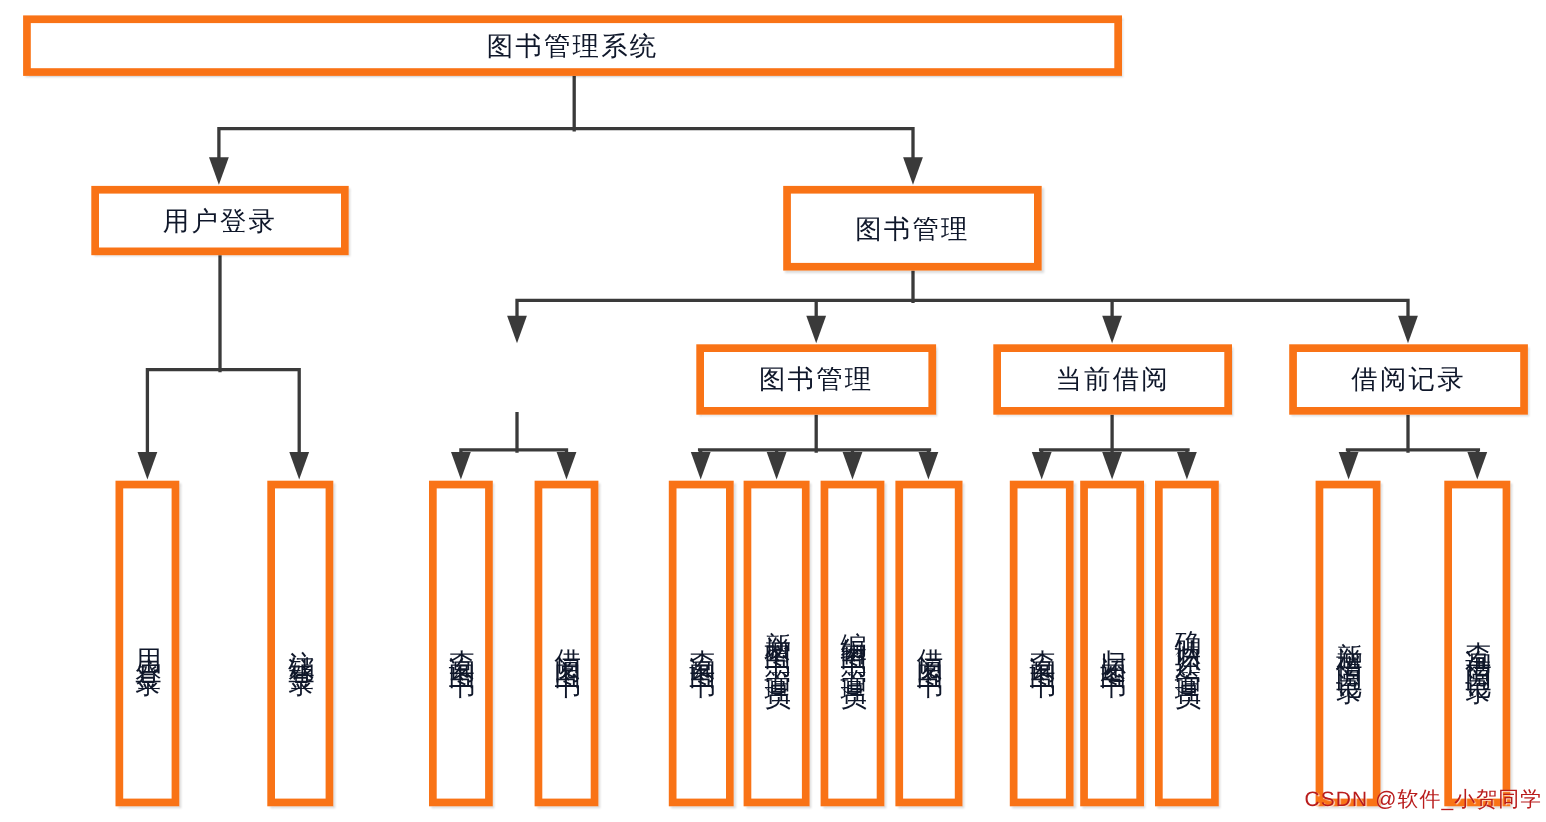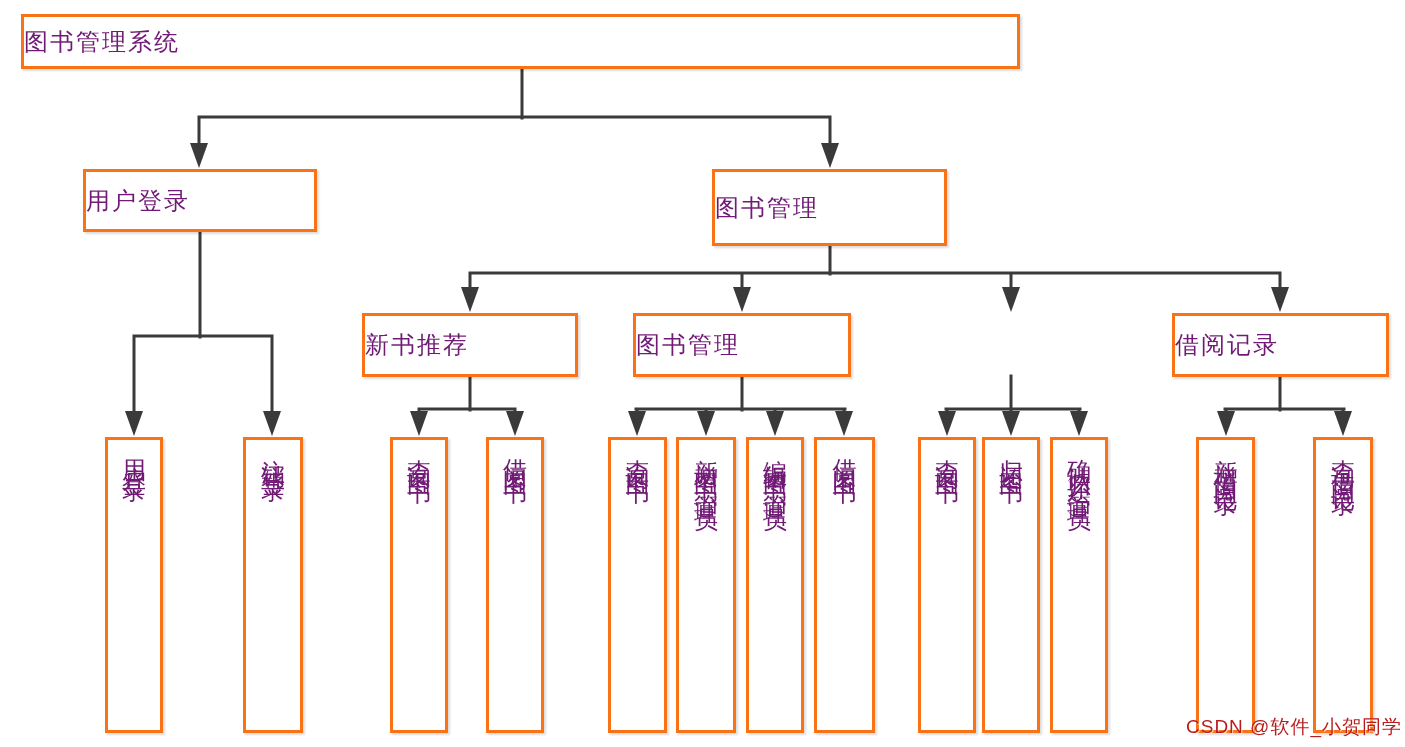--- a/index.html
+++ b/index.html
@@ -12,26 +12,26 @@
     overflow: hidden;
   }
   svg.connectors {
     position: absolute;
     left: 0; top: 0;
     z-index: 0;
   }
   .hbox, .vbox {
     position: absolute;
     box-sizing: border-box;
-    border: 3px solid #f97316;
+    border: 7px solid #f97316;
     background: #ffffff;
     display: flex;
     align-items: center;
-    justify-content: flex-start;
-    color: #701a75;
+    justify-content: center;
+    color: #0f172a;
     z-index: 1;
     box-shadow: 2px 2px 2px rgba(0,0,0,0.14);
   }
   .hbox span {
     font-size: 24px;
     letter-spacing: 2px;
     white-space: nowrap;
   }
   .vbox {
     writing-mode: vertical-rl;
@@ -110,25 +110,25 @@
     <span>图书管理系统</span>
   </div>
 
   <div class="hbox" style="left:83px; top:169px; width:234px; height:63px">
     <span>用户登录</span>
   </div>
   <div class="hbox" style="left:712px; top:169px; width:235px; height:77px">
     <span>图书管理</span>
   </div>
 
-  <div class="hbox" style="left:362px; top:313px; width:216px; height:64px">
-    <span>新书推荐</span>
-  </div>
   <div class="hbox" style="left:633px; top:313px; width:218px; height:64px">
     <span>图书管理</span>
+  </div>
+  <div class="hbox" style="left:903px; top:313px; width:217px; height:64px">
+    <span>当前借阅</span>
   </div>
   <div class="hbox" style="left:1172px; top:313px; width:217px; height:64px">
     <span>借阅记录</span>
   </div>
 
   <div class="vbox" style="left:105px; top:437px; width:58px; height:296px">
     <span class="vtext">用户登录</span>
   </div>
   <div class="vbox" style="left:243px; top:437px; width:60px; height:296px">
     <span class="vtext">注销登录</span>

